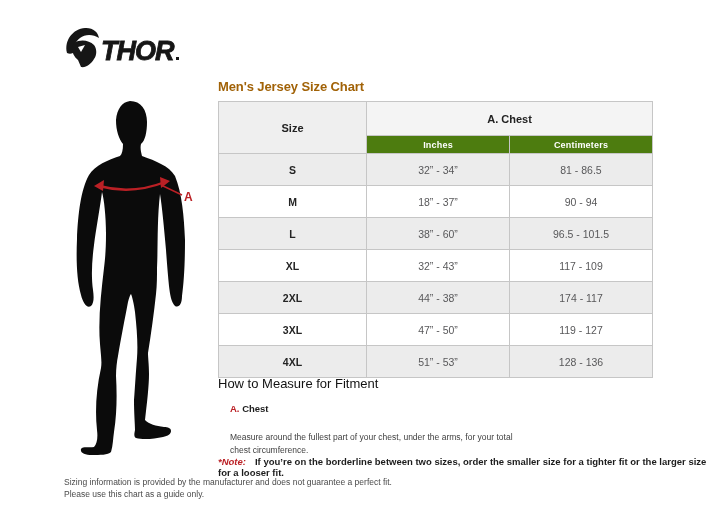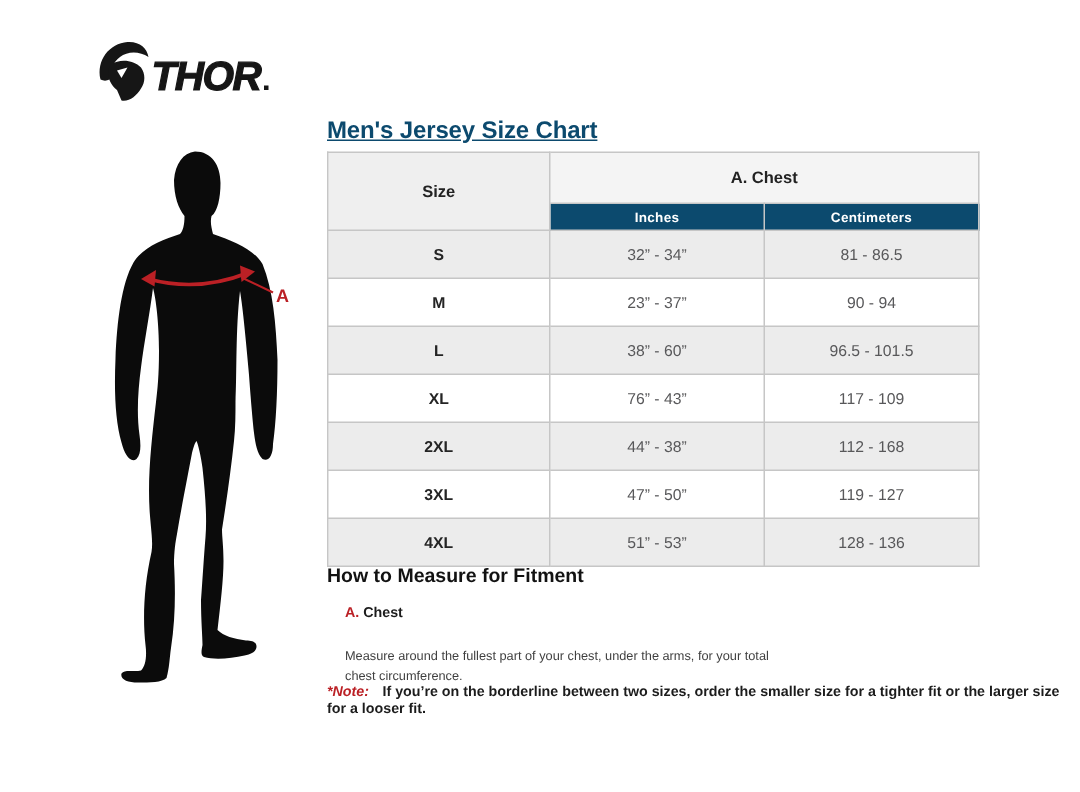--- a/index.html
+++ b/index.html
@@ -7,33 +7,33 @@
     width:720px;height:528px;position:relative;overflow:hidden;
     background:#ffffff;
     font-family:"Liberation Sans", sans-serif;
     color:#1a1a1a;
   }
   
   .logo{position:absolute;left:64px;top:26px;width:130px;height:46px;}
   
   .figure{position:absolute;left:68px;top:98px;width:140px;height:368px;}
   
-  .chart-title{position:absolute;left:218px;top:79px;font-size:16px;font-weight:bold;color:#0c4a6e;letter-spacing:-.1px;text-decoration:underline;}
+  .chart-title{position:absolute;left:218px;top:79px;font-size:13px;font-weight:bold;color:#a16207;letter-spacing:-.1px;}
   .table-wrap{position:absolute;left:218px;top:101px;width:436px;}
   table{border-collapse:collapse;table-layout:fixed;width:435px;border-radius:29px;}
   th,td{border:1px solid #c6c6c6;text-align:center;vertical-align:middle;}
   th.h-size{width:145px;background:#efefef;font-size:11px;font-weight:bold;color:#222;}
   th.h-group{background:#f4f4f4;font-size:11px;font-weight:bold;color:#222;height:31px;}
-  th.h-unit{background:#0c4a6e;color:#fff;font-size:9px;font-weight:bold;height:15px;letter-spacing:.2px;margin-left:36px;}
+  th.h-unit{background:#4d7c0f;color:#fff;font-size:9px;font-weight:bold;height:15px;letter-spacing:.2px;margin-left:36px;}
   tbody td{height:29px;font-size:10.5px;color:#58585a;}
   tbody td.c-size{font-weight:bold;color:#242424;}
   tbody tr.odd{background:#ececec;}
   tbody tr.even{background:#ffffff;}
   
-  .measure-head{position:absolute;left:218px;top:376px;font-size:13px;font-weight:bold;color:#121212;}
+  .measure-head{position:absolute;left:218px;top:376px;font-size:13px;font-weight:normal;color:#121212;}
   .measure-label{position:absolute;left:230px;top:403px;font-size:9.5px;font-weight:bold;color:#1c1c1c;}
   .measure-label .letter{color:#bb2025;}
   .measure-desc{position:absolute;left:230px;top:415px;width:290px;font-size:8.5px;line-height:1.5;color:#3f3f3f;margin-top:16px;}
   
   .note{position:absolute;left:218px;top:456px;width:500px;font-size:9.5px;font-weight:bold;color:#1c1c1c;}
   .note .note-label{color:#bb2025;margin-right:9px;font-style:italic;}
   
   .disclaimer{position:absolute;left:64px;top:476px;width:330px;font-size:8.5px;line-height:1.45;color:#4a4a4a;}
 </style>
 </head>
@@ -105,37 +105,37 @@
       </tr>
     </thead>
     <tbody>
       <tr class="odd">
         <td class="c-size">S</td>
         <td>32” - 34”</td>
         <td>81 - 86.5</td>
       </tr>
       <tr class="even">
         <td class="c-size">M</td>
-        <td>23” - 37”</td>
+        <td>18” - 37”</td>
         <td>90 - 94</td>
       </tr>
       <tr class="odd">
         <td class="c-size">L</td>
         <td>38” - 60”</td>
         <td>96.5 - 101.5</td>
       </tr>
       <tr class="even">
         <td class="c-size">XL</td>
-        <td>76” - 43”</td>
+        <td>32” - 43”</td>
         <td>117 - 109</td>
       </tr>
       <tr class="odd">
         <td class="c-size">2XL</td>
         <td>44” - 38”</td>
-        <td>112 - 168</td>
+        <td>174 - 117</td>
       </tr>
       <tr class="even">
         <td class="c-size">3XL</td>
         <td>47” - 50”</td>
         <td>119 - 127</td>
       </tr>
       <tr class="odd">
         <td class="c-size">4XL</td>
         <td>51” - 53”</td>
         <td>128 - 136</td>
@@ -151,13 +151,15 @@
   <span>Chest</span>
 </div>
 
 <div class="measure-desc">Measure around the fullest part of your chest, under the arms, for your total chest circumference.</div>
 
 <div class="note">
   <span class="note-label">*Note:</span><span>If you’re on the borderline between two sizes, order the smaller size for a tighter fit or the larger size for a looser fit.</span>
 </div>
 
 <div class="disclaimer">
+  <div>Sizing information is provided by the manufacturer and does not guarantee a perfect fit.</div>
+  <div>Please use this chart as a guide only.</div>
 </div>
 
 </body></html>

